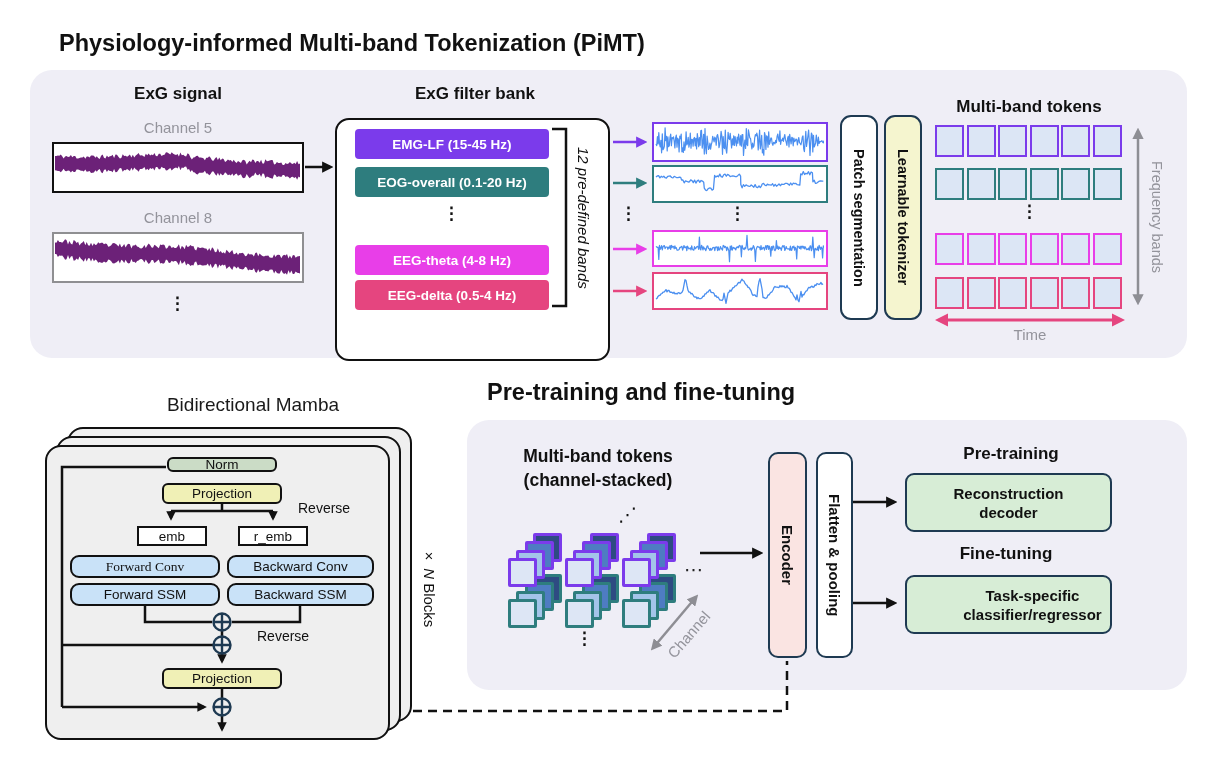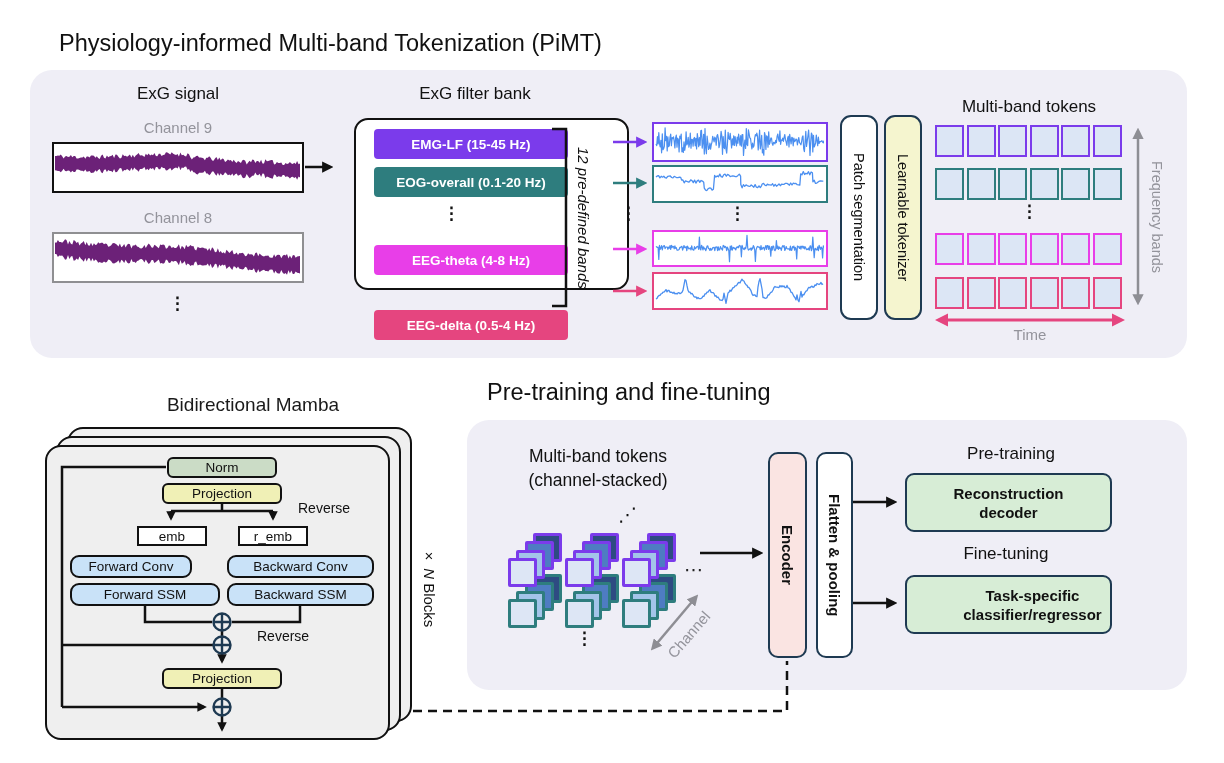--- a/index.html
+++ b/index.html
@@ -1,20 +1,20 @@
 <!DOCTYPE html>
 <html><head>
 <meta charset="utf-8">
 <style>
   html,body{margin:0;padding:0;background:#fff}
   #canvas{position:relative;width:1224px;height:763px;background:#fff;
           font-family:"Liberation Sans",sans-serif;color:#111;overflow:hidden}
   .abs{position:absolute}
   .panel{background:#EFEEF6;border-radius:22px}
-  .hd{font-weight:400}
+  .hd{font-weight:700}
   .ctr{text-align:center}
   .gray{color:#93939B}
   .it{font-style:italic}
   .flexc{display:flex;align-items:center;justify-content:center}
   .vt{writing-mode:vertical-rl;text-orientation:mixed;white-space:nowrap}
   .chbox{box-sizing:border-box;background:#fff;border:2.5px solid #111}
   .fbank{box-sizing:border-box;background:#fff;border:2.5px solid #111;border-radius:14px}
   .band{position:absolute;box-sizing:border-box;border-radius:4px;color:#fff;font-weight:700;
         font-size:13.5px;display:flex;align-items:center;justify-content:center}
   .wavebox{box-sizing:border-box;background:#fff;border:2.5px solid #999}
@@ -43,40 +43,40 @@
 
 <div id="canvas">
 
   <div class="abs hd" style="left:59px;top:30px;font-size:23.5px">Physiology-informed Multi-band Tokenization (PiMT)</div>
 
   <div class="abs panel" style="left: 30px; top: 70px; width: 1157px; height: 288px; background: rgb(239, 238, 246);"></div>
 
   <div class="abs panel" style="left: 467px; top: 420px; width: 720px; height: 270px; background: rgb(239, 238, 246);"></div>
 
   <div class="abs hd ctr" style="left:103px;top:84px;width:150px;font-size:17px">ExG signal</div>
-  <div class="abs gray ctr" style="left:103px;top:119px;width:150px;font-size:15px">Channel 9</div>
+  <div class="abs gray ctr" style="left:103px;top:119px;width:150px;font-size:15px">Channel 5</div>
   <div class="abs chbox" style="left:52px;top:142px;width:252px;height:51px">
     <svg class="wf" id="wf-ch1" width="245" height="44" viewBox="0 0 245 44">
         <path d="M0.0,10.9 L1.4,10.9 L2.9,10.6 L4.3,10.8 L5.8,9.6 L7.2,11.2 L8.6,13.4 L10.1,11.4 L11.5,11.1 L13.0,11.9 L14.4,11.8 L15.9,10.1 L17.3,12.2 L18.7,11.0 L20.2,11.0 L21.6,13.5 L23.1,13.5 L24.5,13.0 L25.9,12.5 L27.4,12.6 L28.8,11.6 L30.3,13.8 L31.7,11.5 L33.1,11.6 L34.6,12.4 L36.0,10.4 L37.5,10.5 L38.9,10.7 L40.4,12.8 L41.8,11.3 L43.2,13.1 L44.7,14.0 L46.1,10.7 L47.6,9.5 L49.0,12.7 L50.4,13.4 L51.9,10.5 L53.3,12.3 L54.8,11.3 L56.2,11.1 L57.6,9.8 L59.1,13.1 L60.5,9.6 L62.0,9.7 L63.4,11.7 L64.9,13.4 L66.3,13.0 L67.7,9.3 L69.2,10.9 L70.6,10.7 L72.1,11.8 L73.5,10.7 L74.9,9.5 L76.4,12.5 L77.8,9.8 L79.3,12.5 L80.7,10.6 L82.1,9.6 L83.6,7.9 L85.0,10.4 L86.5,10.2 L87.9,10.7 L89.4,12.1 L90.8,8.7 L92.2,10.2 L93.7,8.5 L95.1,10.6 L96.6,9.4 L98.0,10.3 L99.4,7.9 L100.9,11.1 L102.3,11.2 L103.8,8.8 L105.2,8.8 L106.6,11.1 L108.1,9.9 L109.5,9.8 L111.0,7.2 L112.4,7.5 L113.9,8.6 L115.3,9.6 L116.7,7.2 L118.2,8.8 L119.6,9.5 L121.1,10.1 L122.5,9.1 L123.9,11.6 L125.4,7.4 L126.8,10.2 L128.3,9.7 L129.7,11.1 L131.1,11.4 L132.6,8.3 L134.0,9.3 L135.5,12.5 L136.9,14.5 L138.4,12.4 L139.8,12.2 L141.2,11.0 L142.7,10.7 L144.1,12.5 L145.6,12.6 L147.0,12.8 L148.4,13.3 L149.9,15.3 L151.3,12.7 L152.8,12.8 L154.2,11.3 L155.6,12.7 L157.1,15.6 L158.5,15.7 L160.0,13.4 L161.4,12.0 L162.9,15.1 L164.3,12.4 L165.7,15.2 L167.2,13.5 L168.6,14.1 L170.1,17.0 L171.5,16.1 L172.9,14.5 L174.4,15.4 L175.8,14.9 L177.3,17.0 L178.7,14.8 L180.1,16.8 L181.6,18.0 L183.0,16.0 L184.5,17.0 L185.9,18.1 L187.4,15.2 L188.8,14.8 L190.2,15.8 L191.7,19.5 L193.1,17.6 L194.6,15.7 L196.0,17.2 L197.4,14.5 L198.9,15.0 L200.3,18.1 L201.8,15.9 L203.2,16.1 L204.6,17.8 L206.1,14.8 L207.5,18.5 L209.0,18.5 L210.4,14.3 L211.9,16.2 L213.3,15.9 L214.7,15.4 L216.2,15.1 L217.6,14.9 L219.1,19.4 L220.5,19.0 L221.9,17.0 L223.4,18.1 L224.8,18.0 L226.3,17.6 L227.7,19.9 L229.1,20.0 L230.6,18.1 L232.0,19.1 L233.5,18.5 L234.9,17.0 L236.4,18.6 L237.8,19.0 L239.2,17.8 L240.7,18.9 L242.1,16.1 L243.6,19.3 L245.0,18.6 L245.0,32.4 L243.6,31.6 L242.1,34.8 L240.7,31.9 L239.2,32.9 L237.8,31.7 L236.4,32.0 L234.9,33.4 L233.5,31.9 L232.0,31.2 L230.6,32.0 L229.1,30.0 L227.7,29.9 L226.3,32.1 L224.8,31.5 L223.4,31.3 L221.9,32.2 L220.5,30.1 L219.1,29.4 L217.6,33.7 L216.2,33.3 L214.7,32.8 L213.3,32.1 L211.9,31.5 L210.4,33.3 L209.0,28.8 L207.5,28.6 L206.1,32.0 L204.6,28.8 L203.2,30.2 L201.8,30.1 L200.3,27.6 L198.9,30.5 L197.4,30.7 L196.0,32.1 L194.6,33.3 L193.1,31.2 L191.7,29.0 L190.2,32.4 L188.8,33.2 L187.4,32.4 L185.9,29.3 L184.5,30.1 L183.0,30.8 L181.6,28.4 L180.1,29.3 L178.7,31.1 L177.3,28.6 L175.8,30.4 L174.4,29.6 L172.9,30.3 L171.5,28.4 L170.1,27.2 L168.6,29.8 L167.2,30.2 L165.7,28.3 L164.3,30.7 L162.9,27.8 L161.4,30.7 L160.0,29.0 L158.5,26.5 L157.1,26.4 L155.6,29.0 L154.2,30.2 L152.8,28.5 L151.3,28.4 L149.9,25.7 L148.4,27.4 L147.0,27.8 L145.6,27.8 L144.1,27.7 L142.7,29.4 L141.2,28.9 L139.8,27.6 L138.4,27.2 L136.9,25.0 L135.5,26.9 L134.0,23.9 L132.6,24.8 L131.1,21.6 L129.7,21.8 L128.3,23.1 L126.8,22.6 L125.4,25.3 L123.9,21.1 L122.5,23.5 L121.1,22.5 L119.6,23.1 L118.2,23.9 L116.7,25.4 L115.3,23.0 L113.9,24.1 L112.4,25.2 L111.0,25.6 L109.5,22.9 L108.1,22.9 L106.6,21.8 L105.2,24.2 L103.8,24.3 L102.3,21.9 L100.9,22.1 L99.4,25.4 L98.0,23.1 L96.6,24.1 L95.1,23.0 L93.7,25.2 L92.2,23.7 L90.8,25.2 L89.4,22.0 L87.9,23.5 L86.5,24.1 L85.0,24.0 L83.6,26.7 L82.1,25.1 L80.7,24.3 L79.3,22.5 L77.8,25.4 L76.4,22.8 L74.9,26.0 L73.5,24.9 L72.1,23.9 L70.6,25.2 L69.2,25.1 L67.7,26.8 L66.3,23.3 L64.9,23.1 L63.4,24.9 L62.0,27.0 L60.5,27.2 L59.1,23.9 L57.6,27.3 L56.2,26.1 L54.8,26.0 L53.3,25.1 L51.9,27.0 L50.4,24.3 L49.0,25.0 L47.6,28.3 L46.1,27.2 L44.7,24.0 L43.2,25.0 L41.8,26.7 L40.4,25.3 L38.9,27.5 L37.5,27.7 L36.0,27.9 L34.6,25.9 L33.1,26.6 L31.7,26.7 L30.3,24.5 L28.8,26.6 L27.4,25.7 L25.9,25.7 L24.5,25.1 L23.1,24.6 L21.6,24.5 L20.2,27.0 L18.7,26.9 L17.3,25.7 L15.9,27.6 L14.4,25.8 L13.0,25.6 L11.5,26.3 L10.1,25.9 L8.6,23.7 L7.2,25.8 L5.8,27.2 L4.3,25.9 L2.9,25.9 L1.4,25.4 L0.0,25.2 Z" fill="#6C2178"></path>
       </svg>
   </div>
   <div class="abs gray ctr" style="left:103px;top:209px;width:150px;font-size:15px">Channel 8</div>
   <div class="abs chbox" style="left:52px;top:232px;width:252px;height:51px;border-color:#8F8F92">
     <svg class="wf" id="wf-ch2" width="245" height="44" viewBox="0 0 245 44">
         <path d="M0.0,7.5 L1.4,7.8 L2.9,5.0 L4.3,6.9 L5.8,6.9 L7.2,7.7 L8.6,6.3 L10.1,4.2 L11.5,5.0 L13.0,9.4 L14.4,5.9 L15.9,8.7 L17.3,9.5 L18.7,5.0 L20.2,5.9 L21.6,8.0 L23.1,6.7 L24.5,10.4 L25.9,8.5 L27.4,7.6 L28.8,6.0 L30.3,10.2 L31.7,7.0 L33.1,10.3 L34.6,10.7 L36.0,7.7 L37.5,11.1 L38.9,8.2 L40.4,10.1 L41.8,9.5 L43.2,7.3 L44.7,8.4 L46.1,7.8 L47.6,7.7 L49.0,9.2 L50.4,8.4 L51.9,9.0 L53.3,11.7 L54.8,11.3 L56.2,10.2 L57.6,8.3 L59.1,8.0 L60.5,8.8 L62.0,9.7 L63.4,11.5 L64.9,8.4 L66.3,12.2 L67.7,11.2 L69.2,9.1 L70.6,12.5 L72.1,9.8 L73.5,8.7 L74.9,9.3 L76.4,13.4 L77.8,10.4 L79.3,10.6 L80.7,9.5 L82.1,11.6 L83.6,11.9 L85.0,13.2 L86.5,13.4 L87.9,12.4 L89.4,10.1 L90.8,13.1 L92.2,10.5 L93.7,8.6 L95.1,9.9 L96.6,12.6 L98.0,12.7 L99.4,9.8 L100.9,10.8 L102.3,12.1 L103.8,13.3 L105.2,9.4 L106.6,9.9 L108.1,9.4 L109.5,10.1 L111.0,13.8 L112.4,13.1 L113.9,10.5 L115.3,10.7 L116.7,12.9 L118.2,12.0 L119.6,13.0 L121.1,13.0 L122.5,11.4 L123.9,9.2 L125.4,14.4 L126.8,10.9 L128.3,12.1 L129.7,14.2 L131.1,9.8 L132.6,12.0 L134.0,11.5 L135.5,10.1 L136.9,11.2 L138.4,11.0 L139.8,14.6 L141.2,15.4 L142.7,11.7 L144.1,12.7 L145.6,13.0 L147.0,12.6 L148.4,12.7 L149.9,13.4 L151.3,13.6 L152.8,15.7 L154.2,13.1 L155.6,16.1 L157.1,12.2 L158.5,13.7 L160.0,17.2 L161.4,17.1 L162.9,13.2 L164.3,17.4 L165.7,16.1 L167.2,18.2 L168.6,17.3 L170.1,18.8 L171.5,14.7 L172.9,16.3 L174.4,18.1 L175.8,16.5 L177.3,15.0 L178.7,19.2 L180.1,18.9 L181.6,17.5 L183.0,20.0 L184.5,18.0 L185.9,18.2 L187.4,17.8 L188.8,18.7 L190.2,21.2 L191.7,20.8 L193.1,18.3 L194.6,19.5 L196.0,19.2 L197.4,19.4 L198.9,21.5 L200.3,18.0 L201.8,17.6 L203.2,21.2 L204.6,18.5 L206.1,19.9 L207.5,21.0 L209.0,21.6 L210.4,20.7 L211.9,20.8 L213.3,20.5 L214.7,22.4 L216.2,22.8 L217.6,22.8 L219.1,19.3 L220.5,22.1 L221.9,20.0 L223.4,19.7 L224.8,19.9 L226.3,23.3 L227.7,20.7 L229.1,19.7 L230.6,20.6 L232.0,19.0 L233.5,23.6 L234.9,20.5 L236.4,23.4 L237.8,20.2 L239.2,20.1 L240.7,22.7 L242.1,21.6 L243.6,21.2 L245.0,20.9 L245.0,38.4 L243.6,38.1 L242.1,37.7 L240.7,36.5 L239.2,39.1 L237.8,38.9 L236.4,35.6 L234.9,38.5 L233.5,35.3 L232.0,39.8 L230.6,38.1 L229.1,39.0 L227.7,37.8 L226.3,35.1 L224.8,38.4 L223.4,38.4 L221.9,38.1 L220.5,35.8 L219.1,38.5 L217.6,34.8 L216.2,34.6 L214.7,34.8 L213.3,36.6 L211.9,36.1 L210.4,36.0 L209.0,34.8 L207.5,35.3 L206.1,36.1 L204.6,37.3 L203.2,34.3 L201.8,37.7 L200.3,37.1 L198.9,33.2 L197.4,35.0 L196.0,34.9 L194.6,34.4 L193.1,35.4 L191.7,32.5 L190.2,31.8 L188.8,34.0 L187.4,34.6 L185.9,33.9 L184.5,33.7 L183.0,31.4 L181.6,33.6 L180.1,31.8 L178.7,31.2 L177.3,35.0 L175.8,33.2 L174.4,31.3 L172.9,32.6 L171.5,33.9 L170.1,29.5 L168.6,30.6 L167.2,29.4 L165.7,31.2 L164.3,29.5 L162.9,33.4 L161.4,29.1 L160.0,28.7 L158.5,31.8 L157.1,33.0 L155.6,28.8 L154.2,31.4 L152.8,28.5 L151.3,30.3 L149.9,30.2 L148.4,30.6 L147.0,30.4 L145.6,29.7 L144.1,29.7 L142.7,30.5 L141.2,26.5 L139.8,27.1 L138.4,30.4 L136.9,30.0 L135.5,30.9 L134.0,29.2 L132.6,28.5 L131.1,30.5 L129.7,25.9 L128.3,27.8 L126.8,28.8 L125.4,25.1 L123.9,30.2 L122.5,27.8 L121.1,26.0 L119.6,26.0 L118.2,26.8 L116.7,25.7 L115.3,27.8 L113.9,28.0 L112.4,25.3 L111.0,24.5 L109.5,28.1 L108.1,28.7 L106.6,28.1 L105.2,28.6 L103.8,24.6 L102.3,25.8 L100.9,27.0 L99.4,28.0 L98.0,25.0 L96.6,25.0 L95.1,27.7 L93.7,29.0 L92.2,27.1 L90.8,24.5 L89.4,27.4 L87.9,25.1 L86.5,24.0 L85.0,24.3 L83.6,25.5 L82.1,25.9 L80.7,27.9 L79.3,26.7 L77.8,27.0 L76.4,23.9 L74.9,28.0 L73.5,28.6 L72.1,27.4 L70.6,24.7 L69.2,28.0 L67.7,25.8 L66.3,24.8 L64.9,28.5 L63.4,25.3 L62.0,27.0 L60.5,27.8 L59.1,28.5 L57.6,28.2 L56.2,26.2 L54.8,25.0 L53.3,24.5 L51.9,27.0 L50.4,27.5 L49.0,26.5 L47.6,27.8 L46.1,27.7 L44.7,26.9 L43.2,27.8 L41.8,25.4 L40.4,24.5 L38.9,26.2 L37.5,23.2 L36.0,26.4 L34.6,23.2 L33.1,23.2 L31.7,26.4 L30.3,22.9 L28.8,26.8 L27.4,25.0 L25.9,23.8 L24.5,21.5 L23.1,25.0 L21.6,23.4 L20.2,25.2 L18.7,25.8 L17.3,20.9 L15.9,21.4 L14.4,23.9 L13.0,20.0 L11.5,24.2 L10.1,24.7 L8.6,22.2 L7.2,20.4 L5.8,20.8 L4.3,20.6 L2.9,22.1 L1.4,19.0 L0.0,18.9 Z" fill="#6C2178"></path>
       </svg>
   </div>
   <div class="abs ctr dots" style="left:148px;top:293px;width:60px">⋮</div>
 
   <div class="abs hd ctr" style="left:395px;top:84px;width:160px;font-size:17px">ExG filter bank</div>
-  <div class="abs fbank" style="left:354px;top:118px;width:275px;height:172px">
+  <div class="abs fbank" style="left:335px;top:118px;width:275px;height:243px">
     <div class="band" style="left: 18px; top: 9px; width: 194px; height: 30px; background: rgb(123, 59, 235);">EMG-LF (15-45 Hz)</div>
     <div class="band" style="left: 18px; top: 47px; width: 194px; height: 30px; background: rgb(46, 125, 126);">EOG-overall (0.1-20 Hz)</div>
     <div class="band" style="left: 18px; top: 125px; width: 194px; height: 30px; background: rgb(232, 62, 232);">EEG-theta (4-8 Hz)</div>
-    <div class="band" style="left: 18px; top: 160px; width: 194px; height: 30px; background: rgb(229, 69, 127); margin-top: 30px;">EEG-delta (0.5-4 Hz)</div>
+    <div class="band" style="left: 18px; top: 160px; width: 194px; height: 30px; background: rgb(229, 69, 127);">EEG-delta (0.5-4 Hz)</div>
   </div>
   <div class="abs ctr dots" style="left:422px;top:203px;width:60px">⋮</div>
   <div class="abs flexc" style="left:569px;top:128px;width:28px;height:180px">
     <span class="vt it" style="font-size:15px">12 pre-defined bands</span>
   </div>
 
   <div class="abs wavebox" style="left: 652px; top: 122px; width: 176px; height: 40px; border-color: rgb(123, 59, 235);">
     <svg class="wf" id="wf-b0" width="169" height="33" viewBox="0 0 169 33">
         <path d="M1.0,19.0 L1.7,20.6 L2.4,11.7 L3.1,18.9 L3.8,7.7 L4.5,18.6 L5.2,22.0 L5.9,15.4 L6.6,27.8 L7.3,8.8 L8.0,24.7 L8.7,23.5 L9.4,21.1 L10.1,2.8 L10.8,15.6 L11.5,11.4 L12.2,26.0 L12.9,11.8 L13.6,21.7 L14.3,20.6 L15.0,12.4 L15.7,9.1 L16.4,20.6 L17.1,12.7 L17.8,13.6 L18.5,11.9 L19.2,16.1 L19.9,22.9 L20.6,13.0 L21.3,10.2 L22.0,22.2 L22.7,13.2 L23.4,14.7 L24.1,27.0 L24.8,11.1 L25.5,13.6 L26.2,9.0 L26.9,26.8 L27.6,22.9 L28.3,27.5 L29.0,16.8 L29.7,25.3 L30.4,20.7 L31.1,6.8 L31.8,20.0 L32.5,18.4 L33.2,12.4 L33.9,22.2 L34.6,18.5 L35.3,8.2 L36.0,23.1 L36.7,14.3 L37.4,14.5 L38.1,21.2 L38.8,13.4 L39.5,12.5 L40.2,20.8 L40.9,13.4 L41.6,24.0 L42.3,8.5 L43.0,13.8 L43.7,21.6 L44.4,12.5 L45.1,20.3 L45.8,5.8 L46.5,5.3 L47.2,23.1 L47.9,17.2 L48.6,9.3 L49.3,29.1 L50.0,3.5 L50.7,23.1 L51.4,28.7 L52.1,11.0 L52.8,17.3 L53.5,24.4 L54.2,23.5 L54.9,18.0 L55.6,24.1 L56.3,19.6 L57.0,17.1 L57.7,11.4 L58.4,13.9 L59.1,16.9 L59.8,12.2 L60.5,13.3 L61.2,20.2 L61.9,11.1 L62.6,9.6 L63.3,13.4 L64.0,22.6 L64.7,19.6 L65.4,14.4 L66.1,6.3 L66.8,10.9 L67.5,29.3 L68.2,11.5 L68.9,22.4 L69.6,23.6 L70.3,5.0 L71.0,24.4 L71.7,28.1 L72.4,19.2 L73.1,7.3 L73.8,13.5 L74.5,14.5 L75.2,8.3 L75.9,15.2 L76.6,22.9 L77.3,13.9 L78.0,20.0 L78.7,10.9 L79.4,20.4 L80.1,11.5 L80.8,16.7 L81.5,21.0 L82.2,12.1 L82.9,18.1 L83.6,9.2 L84.3,13.8 L85.0,20.1 L85.7,10.7 L86.4,21.1 L87.1,9.5 L87.8,9.6 L88.5,30.5 L89.2,20.7 L89.9,15.1 L90.6,23.5 L91.3,3.5 L92.0,19.7 L92.7,20.5 L93.4,4.9 L94.1,8.5 L94.8,13.0 L95.5,13.3 L96.2,19.0 L96.9,24.0 L97.6,18.0 L98.3,22.2 L99.0,20.7 L99.7,13.1 L100.4,9.5 L101.1,10.9 L101.8,8.1 L102.5,11.1 L103.2,24.9 L103.9,15.4 L104.6,5.2 L105.3,23.8 L106.0,18.9 L106.7,10.4 L107.4,28.0 L108.1,24.5 L108.8,30.2 L109.5,7.5 L110.2,10.2 L110.9,24.5 L111.6,10.9 L112.3,11.8 L113.0,22.1 L113.7,6.9 L114.4,19.3 L115.1,17.0 L115.8,13.2 L116.5,13.0 L117.2,18.6 L117.9,20.3 L118.6,17.3 L119.3,17.8 L120.0,18.8 L120.7,15.4 L121.4,17.6 L122.1,11.3 L122.8,9.0 L123.5,13.8 L124.2,16.4 L124.9,5.8 L125.6,19.3 L126.3,15.2 L127.0,15.5 L127.7,13.1 L128.4,16.5 L129.1,12.4 L129.8,9.5 L130.5,14.7 L131.2,17.2 L131.9,20.4 L132.6,13.3 L133.3,11.2 L134.0,21.9 L134.7,9.3 L135.4,14.5 L136.1,19.0 L136.8,12.3 L137.5,12.9 L138.2,20.8 L138.9,13.2 L139.6,16.6 L140.3,15.8 L141.0,14.1 L141.7,14.5 L142.4,19.9 L143.1,15.7 L143.8,12.5 L144.5,17.6 L145.2,18.5 L145.9,19.8 L146.6,16.8 L147.3,12.1 L148.0,10.9 L148.7,23.8 L149.4,26.6 L150.1,16.7 L150.8,6.4 L151.5,21.4 L152.2,16.3 L152.9,11.0 L153.6,5.1 L154.3,16.1 L155.0,30.4 L155.7,17.0 L156.4,8.1 L157.1,9.8 L157.8,27.0 L158.5,10.3 L159.2,22.0 L159.9,20.3 L160.6,17.9 L161.3,10.0 L162.0,15.7 L162.7,20.7 L163.4,12.2 L164.1,18.5 L164.8,16.5 L165.5,16.8 L166.2,16.2 L166.9,15.7 L167.6,17.2 L168.3,17.9 L169.0,15.6" fill="none" stroke="#4B8FF0" stroke-width="1.2" stroke-linejoin="round"></path>
       </svg>
@@ -145,26 +145,26 @@
   <div class="abs flexc" style="left:1144px;top:127px;width:26px;height:180px">
     <span class="vt gray" style="font-size:14.5px">Frequency bands</span>
   </div>
   <div class="abs gray ctr" style="left:980px;top:326px;width:100px;font-size:15px">Time</div>
 
   <div class="abs ctr" style="left:133px;top:394px;width:240px;font-size:19px;color:#1a1a1a">Bidirectional Mamba</div>
   <div class="card" style="left:67px;top:427px"></div>
   <div class="card" style="left:56px;top:436px"></div>
   <div class="card" style="left:45px;top:445px"></div>
 
-  <div class="mbox" style="left: 167px; top: 457px; width: 110px; height: 21px; background: rgb(203, 220, 198);">Norm</div>
+  <div class="mbox" style="left: 167px; top: 457px; width: 110px; height: 15px; background: rgb(203, 220, 198);">Norm</div>
   <div class="mbox" style="left: 162px; top: 483px; width: 120px; height: 21px; background: rgb(240, 240, 182);">Projection</div>
   <div class="abs lab14" style="left:298px;top:500px">Reverse</div>
   <div class="mbox white" style="left:137px;top:526px;width:70px;height:20px">emb</div>
   <div class="mbox white" style="left:238px;top:526px;width:70px;height:20px">r_emb</div>
-  <div class="mbox blue" style="left: 70px; top: 555px; width: 122px; height: 23px; background: rgb(201, 226, 248);">Forward Conv</div>
+  <div class="mbox blue" style="left: 70px; top: 555px; width: 150px; height: 23px; background: rgb(201, 226, 248); font-family: Liberation Serif, serif;">Forward Conv</div>
   <div class="mbox blue" style="left: 227px; top: 555px; width: 147px; height: 23px; background: rgb(201, 226, 248);">Backward Conv</div>
   <div class="mbox blue" style="left: 70px; top: 583px; width: 150px; height: 23px; background: rgb(201, 226, 248);">Forward SSM</div>
   <div class="mbox blue" style="left: 227px; top: 583px; width: 147px; height: 23px; background: rgb(201, 226, 248);">Backward SSM</div>
   <div class="abs lab14" style="left:257px;top:628px">Reverse</div>
   <div class="mbox" style="left: 162px; top: 668px; width: 120px; height: 21px; background: rgb(240, 240, 182);">Projection</div>
   <div class="abs flexc" style="left:416px;top:512px;width:26px;height:150px">
     <span class="vt" style="font-size:15px"><span>×</span> <span class="it">N</span> <span>Blocks</span></span>
   </div>
 
   <div class="abs hd" style="left:487px;top:379px;font-size:23.5px">Pre-training and fine-tuning</div>

